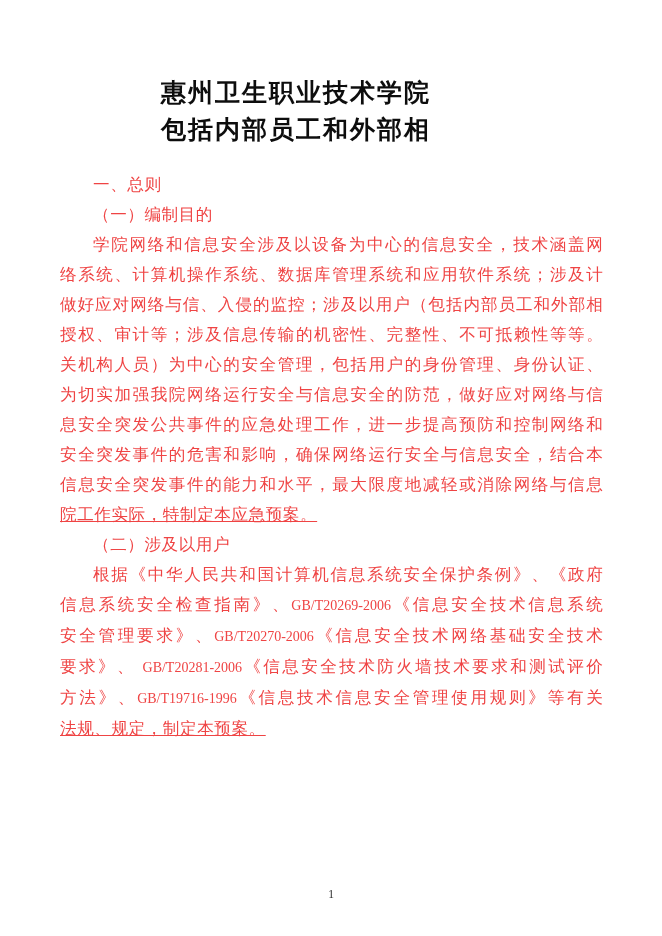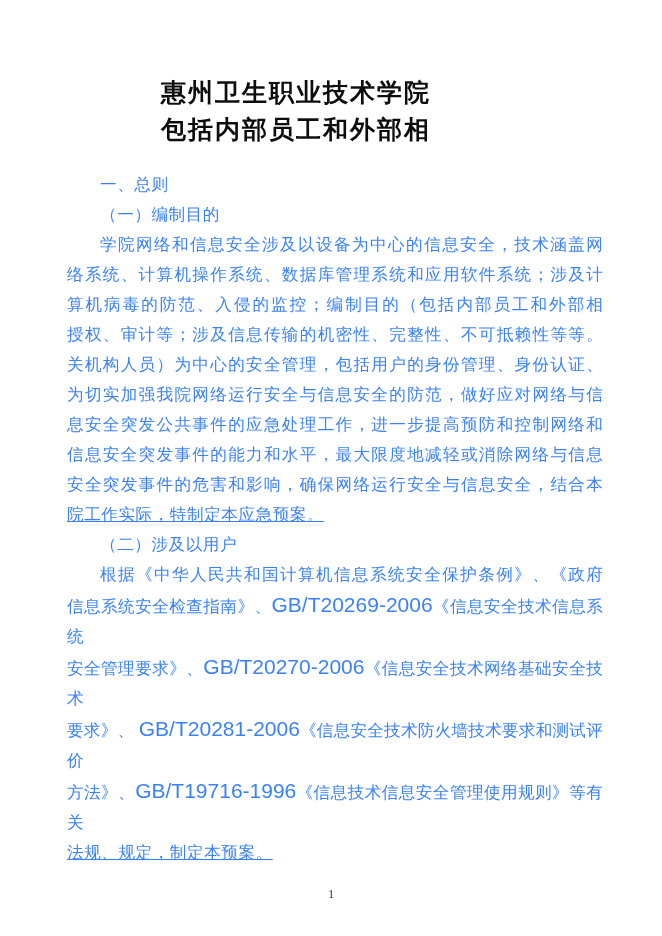--- a/index.html
+++ b/index.html
@@ -46,23 +46,22 @@
     position: absolute;
     top: 170px;
     left: 60px;
     width: 543px;
   }
 
   .line {
     font-size: 16.6px;
     line-height: 30.0px;
     letter-spacing: 0.55px;
-    color: #3b82f6;
+    color: #ef4444;
     white-space: nowrap;
-    margin-left: 7px;
   }
   .line.indent-2 {
     padding-left: 33px;
   }
   
   .line.justify {
     display: block;
     text-align: justify;
     text-align-last: justify;
     white-space: normal;
@@ -74,22 +73,22 @@
   }
   .line.last {
     text-align: left;
     text-align-last: left;
     white-space: nowrap;
     letter-spacing: 0.55px;
     text-decoration: underline;
   }
 
   .latin {
-    font-family: Liberation Sans, sans-serif;
-    font-size: 21px;
+    font-family: Liberation Serif, serif;
+    font-size: 14px;
     letter-spacing: 0px;
   }
 
   
   .page-number {
     position: absolute;
     bottom: 36px;
     left: 0;
     width: 662px;
     text-align: center;
@@ -109,27 +108,27 @@
   </div>
 
   <div class="body-area">
 
     <div class="line indent-2">一、总则</div>
 
     <div class="line indent-2">（一）编制目的</div>
 
     <div class="line justify indent-2">学院网络和信息安全涉及以设备为中心的信息安全，技术涵盖网</div>
     <div class="line justify">络系统、计算机操作系统、数据库管理系统和应用软件系统；涉及计</div>
-    <div class="line justify">算机病毒的防范、入侵的监控；编制目的（包括内部员工和外部相</div>
+    <div class="line justify">做好应对网络与信、入侵的监控；涉及以用户（包括内部员工和外部相</div>
     <div class="line justify">授权、审计等；涉及信息传输的机密性、完整性、不可抵赖性等等。</div>
     <div class="line justify">关机构人员）为中心的安全管理，包括用户的身份管理、身份认证、</div>
     <div class="line justify">为切实加强我院网络运行安全与信息安全的防范，做好应对网络与信</div>
     <div class="line justify">息安全突发公共事件的应急处理工作，进一步提高预防和控制网络和</div>
+    <div class="line justify">安全突发事件的危害和影响，确保网络运行安全与信息安全，结合本</div>
     <div class="line justify">信息安全突发事件的能力和水平，最大限度地减轻或消除网络与信息</div>
-    <div class="line justify">安全突发事件的危害和影响，确保网络运行安全与信息安全，结合本</div>
     <div class="line last">院工作实际，特制定本应急预案。</div>
 
     <div class="line indent-2">（二）涉及以用户</div>
 
     <div class="line justify indent-2">根据《中华人民共和国计算机信息系统安全保护条例》、《政府</div>
     <div class="line justify">信息系统安全检查指南》、<span class="latin">GB/T20269-2006</span>《信息安全技术信息系统</div>
     <div class="line justify">安全管理要求》、<span class="latin">GB/T20270-2006</span>《信息安全技术网络基础安全技术</div>
     <div class="line justify">要求》、 <span class="latin">GB/T20281-2006</span>《信息安全技术防火墙技术要求和测试评价</div>
     <div class="line justify">方法》、<span class="latin">GB/T19716-1996</span>《信息技术信息安全管理使用规则》等有关</div>
     <div class="line last">法规、规定，制定本预案。</div>

